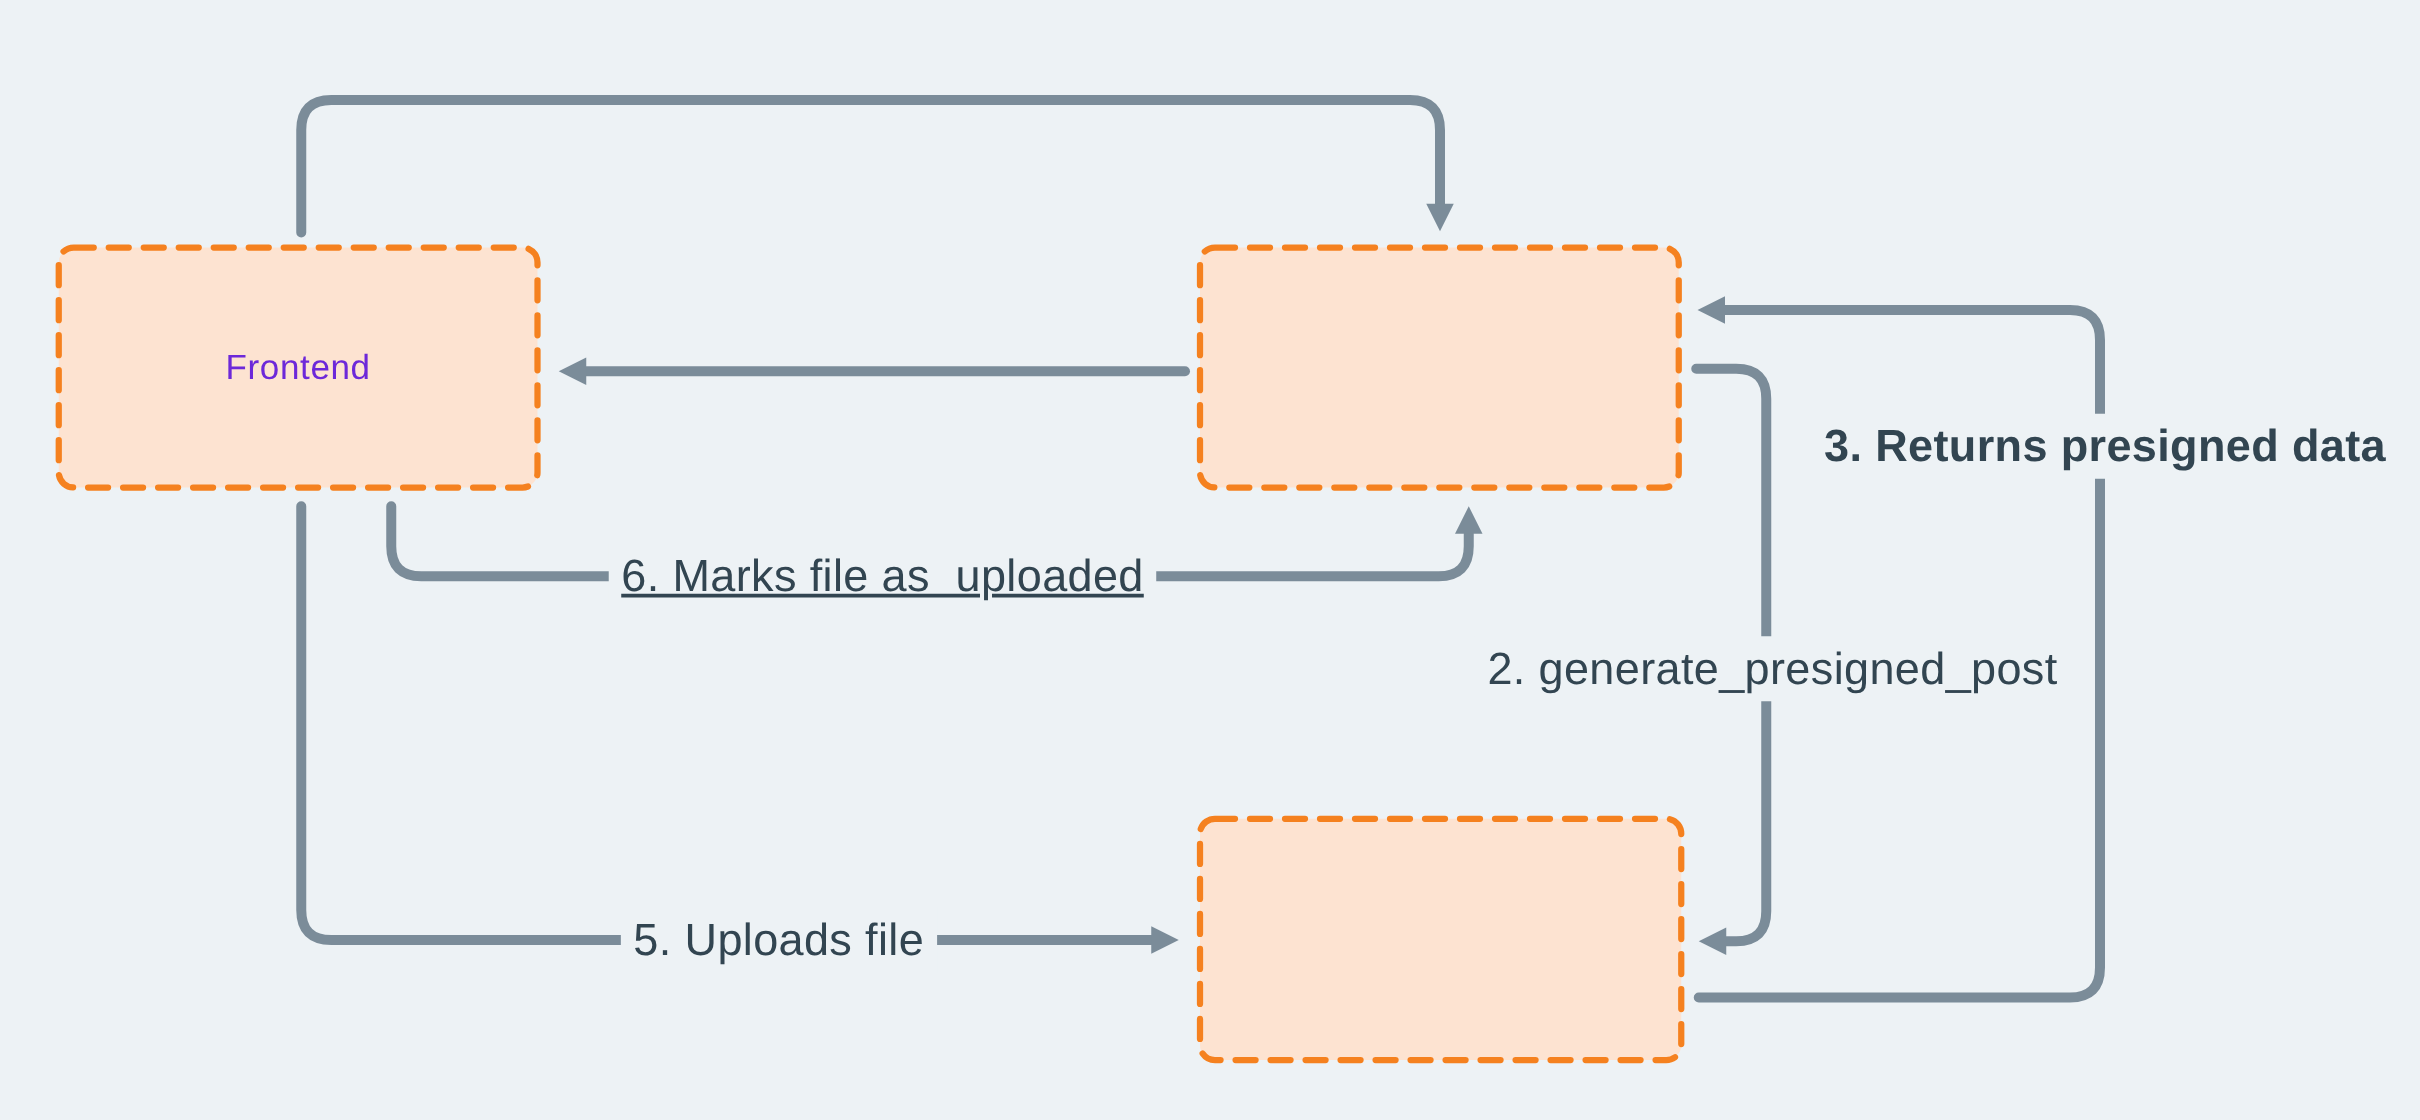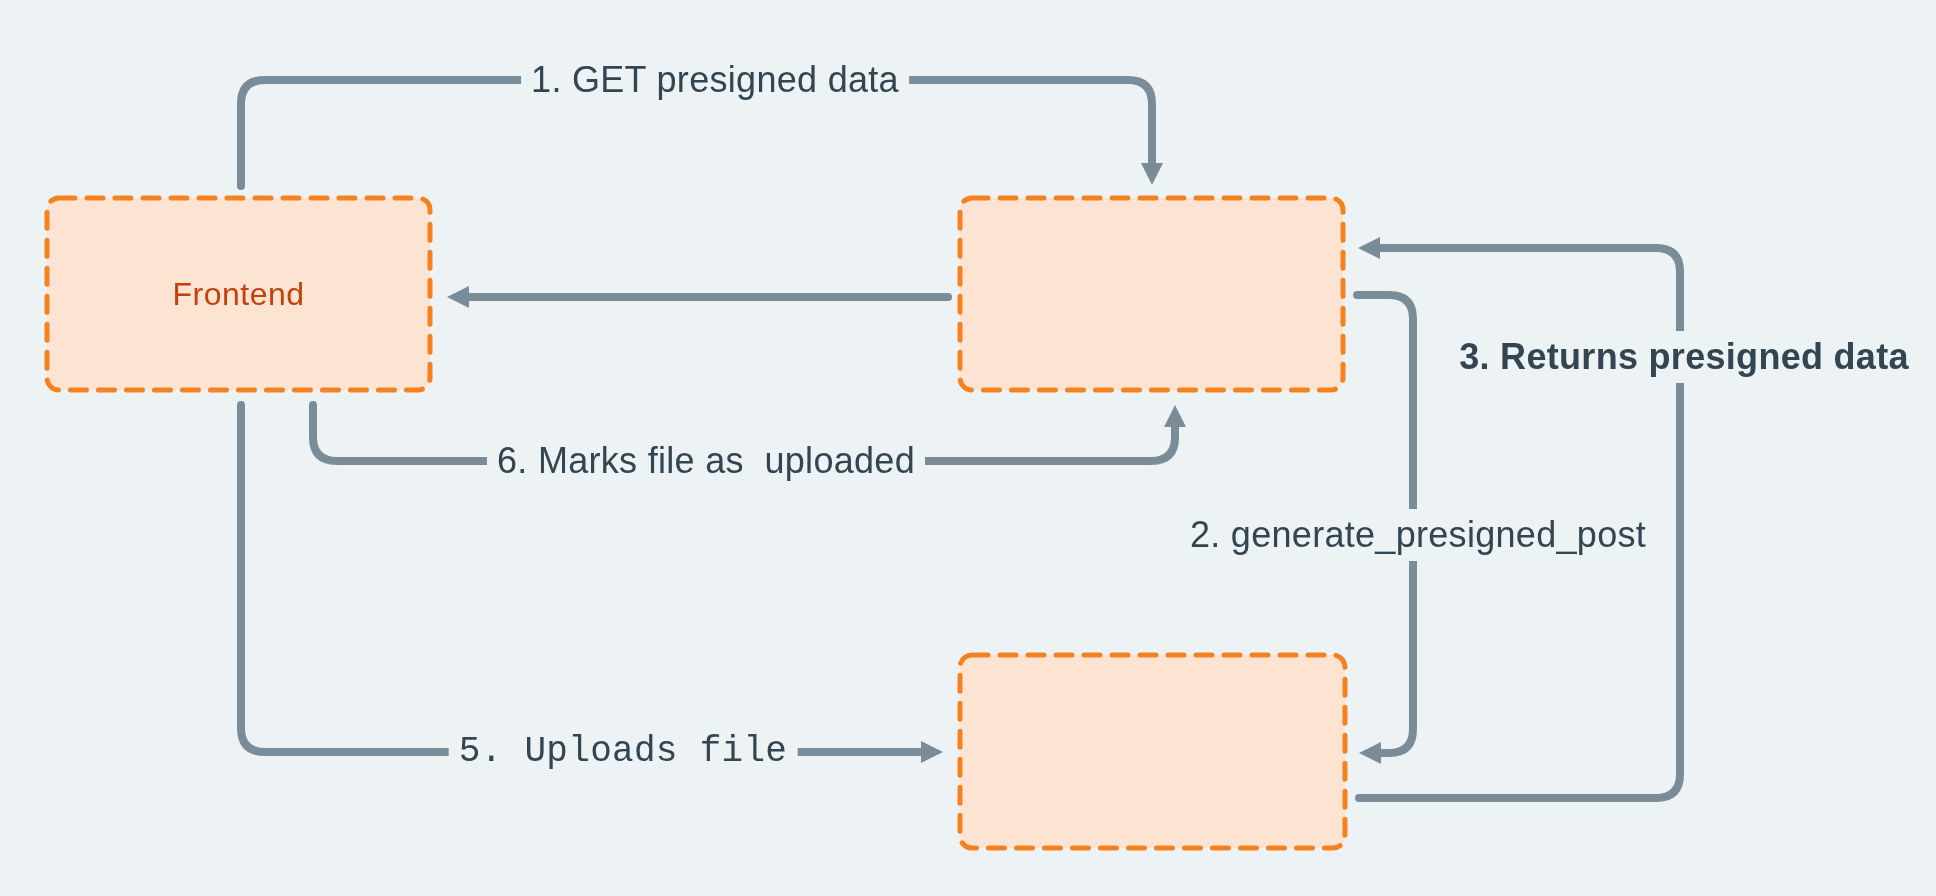--- a/index.html
+++ b/index.html
@@ -32,22 +32,22 @@
     stroke: #7b8c99;
     stroke-width: 8;
     stroke-linecap: round;
     stroke-linejoin: round;
   }
   .node-label {
     position: absolute;
     display: flex;
     align-items: center;
     justify-content: center;
-    font-size: 32px;
-    color: #c2410c;
+    font-size: 28px;
+    color: #6d28d9;
     letter-spacing: 0.5px;
   }
   .edge-label {
     position: absolute;
     transform: translate(-50%, -50%);
     background: #edf2f5;
     padding: 4px 10px;
     font-size: 36px;
     line-height: 44px;
     color: #324551;
@@ -74,19 +74,18 @@
     <path class="conn" marker-end="url(#arrow)" d="M 241 186 V 104 Q 241 80 265 80 H 1128 Q 1152 80 1152 104 V 163"></path>
     <path class="conn" marker-end="url(#arrow)" d="M 948 297 H 469"></path>
     <path class="conn" marker-end="url(#arrow)" d="M 313 405 V 437 Q 313 461 337 461 H 1151 Q 1175 461 1175 437 V 427"></path>
     <path class="conn" marker-end="url(#arrow)" d="M 241 405 V 728 Q 241 752 265 752 H 921"></path>
     <path class="conn" marker-end="url(#arrow)" d="M 1357 295 H 1389 Q 1413 295 1413 319 V 729 Q 1413 753 1389 753 H 1381"></path>
     <path class="conn" marker-end="url(#arrow)" d="M 1359 798 H 1656 Q 1680 798 1680 774 V 272 Q 1680 248 1656 248 H 1380"></path>
   </svg>
 
   <div class="node-label" style="left:47px; top:198px; width:383px; height:192px;">Frontend</div>
 
-  <div class="edge-label" style="left:715px; top:80px;">1. GET presigned data</div>
   <div class="edge-label" style="left:1418px; top:535px;">2. generate_presigned_post</div>
   <div class="edge-label" style="left:1684px; top:357px;font-weight:bold;">3. Returns presigned data</div>
-  <div class="edge-label" style="left:623px; top:752px;font-family:Liberation Mono, monospace;">5. Uploads file</div>
-  <div class="edge-label" style="left:706px; top:461px;">6. Marks file as  uploaded</div>
+  <div class="edge-label" style="left:623px; top:752px;">5. Uploads file</div>
+  <div class="edge-label" style="left:706px; top:461px;text-decoration:underline;">6. Marks file as  uploaded</div>
 
 </div>
 
 </body></html>

